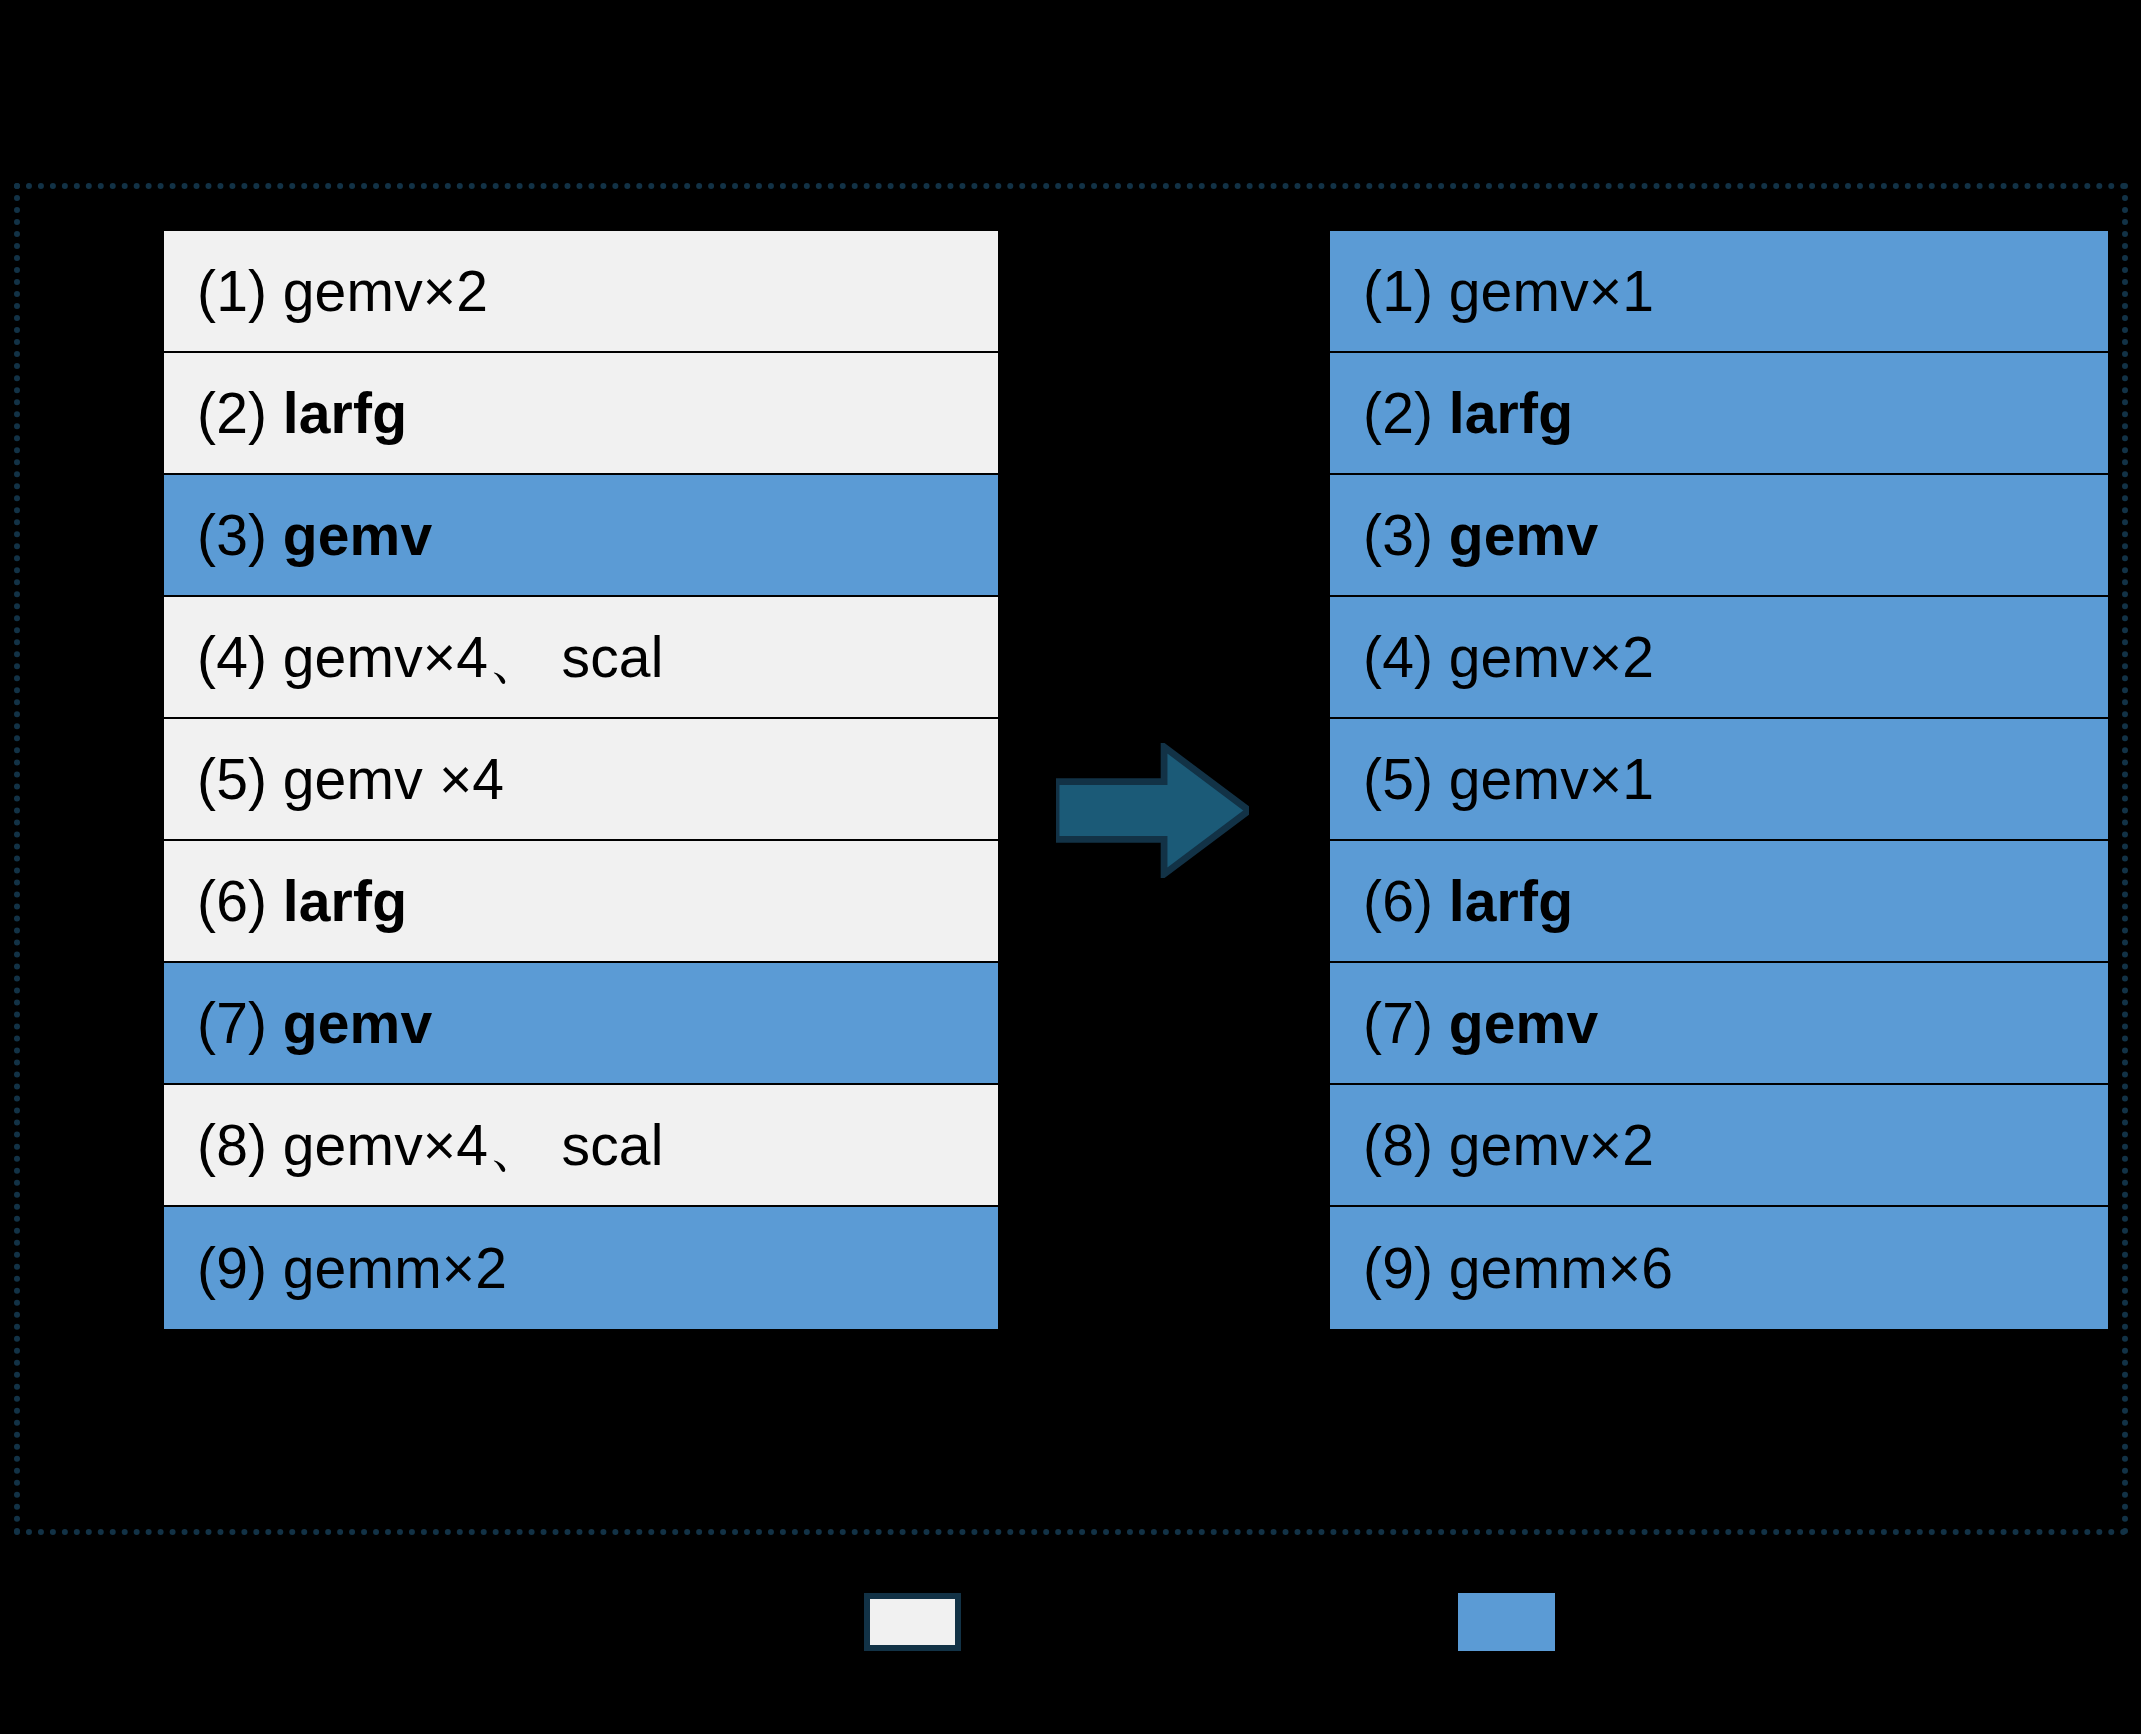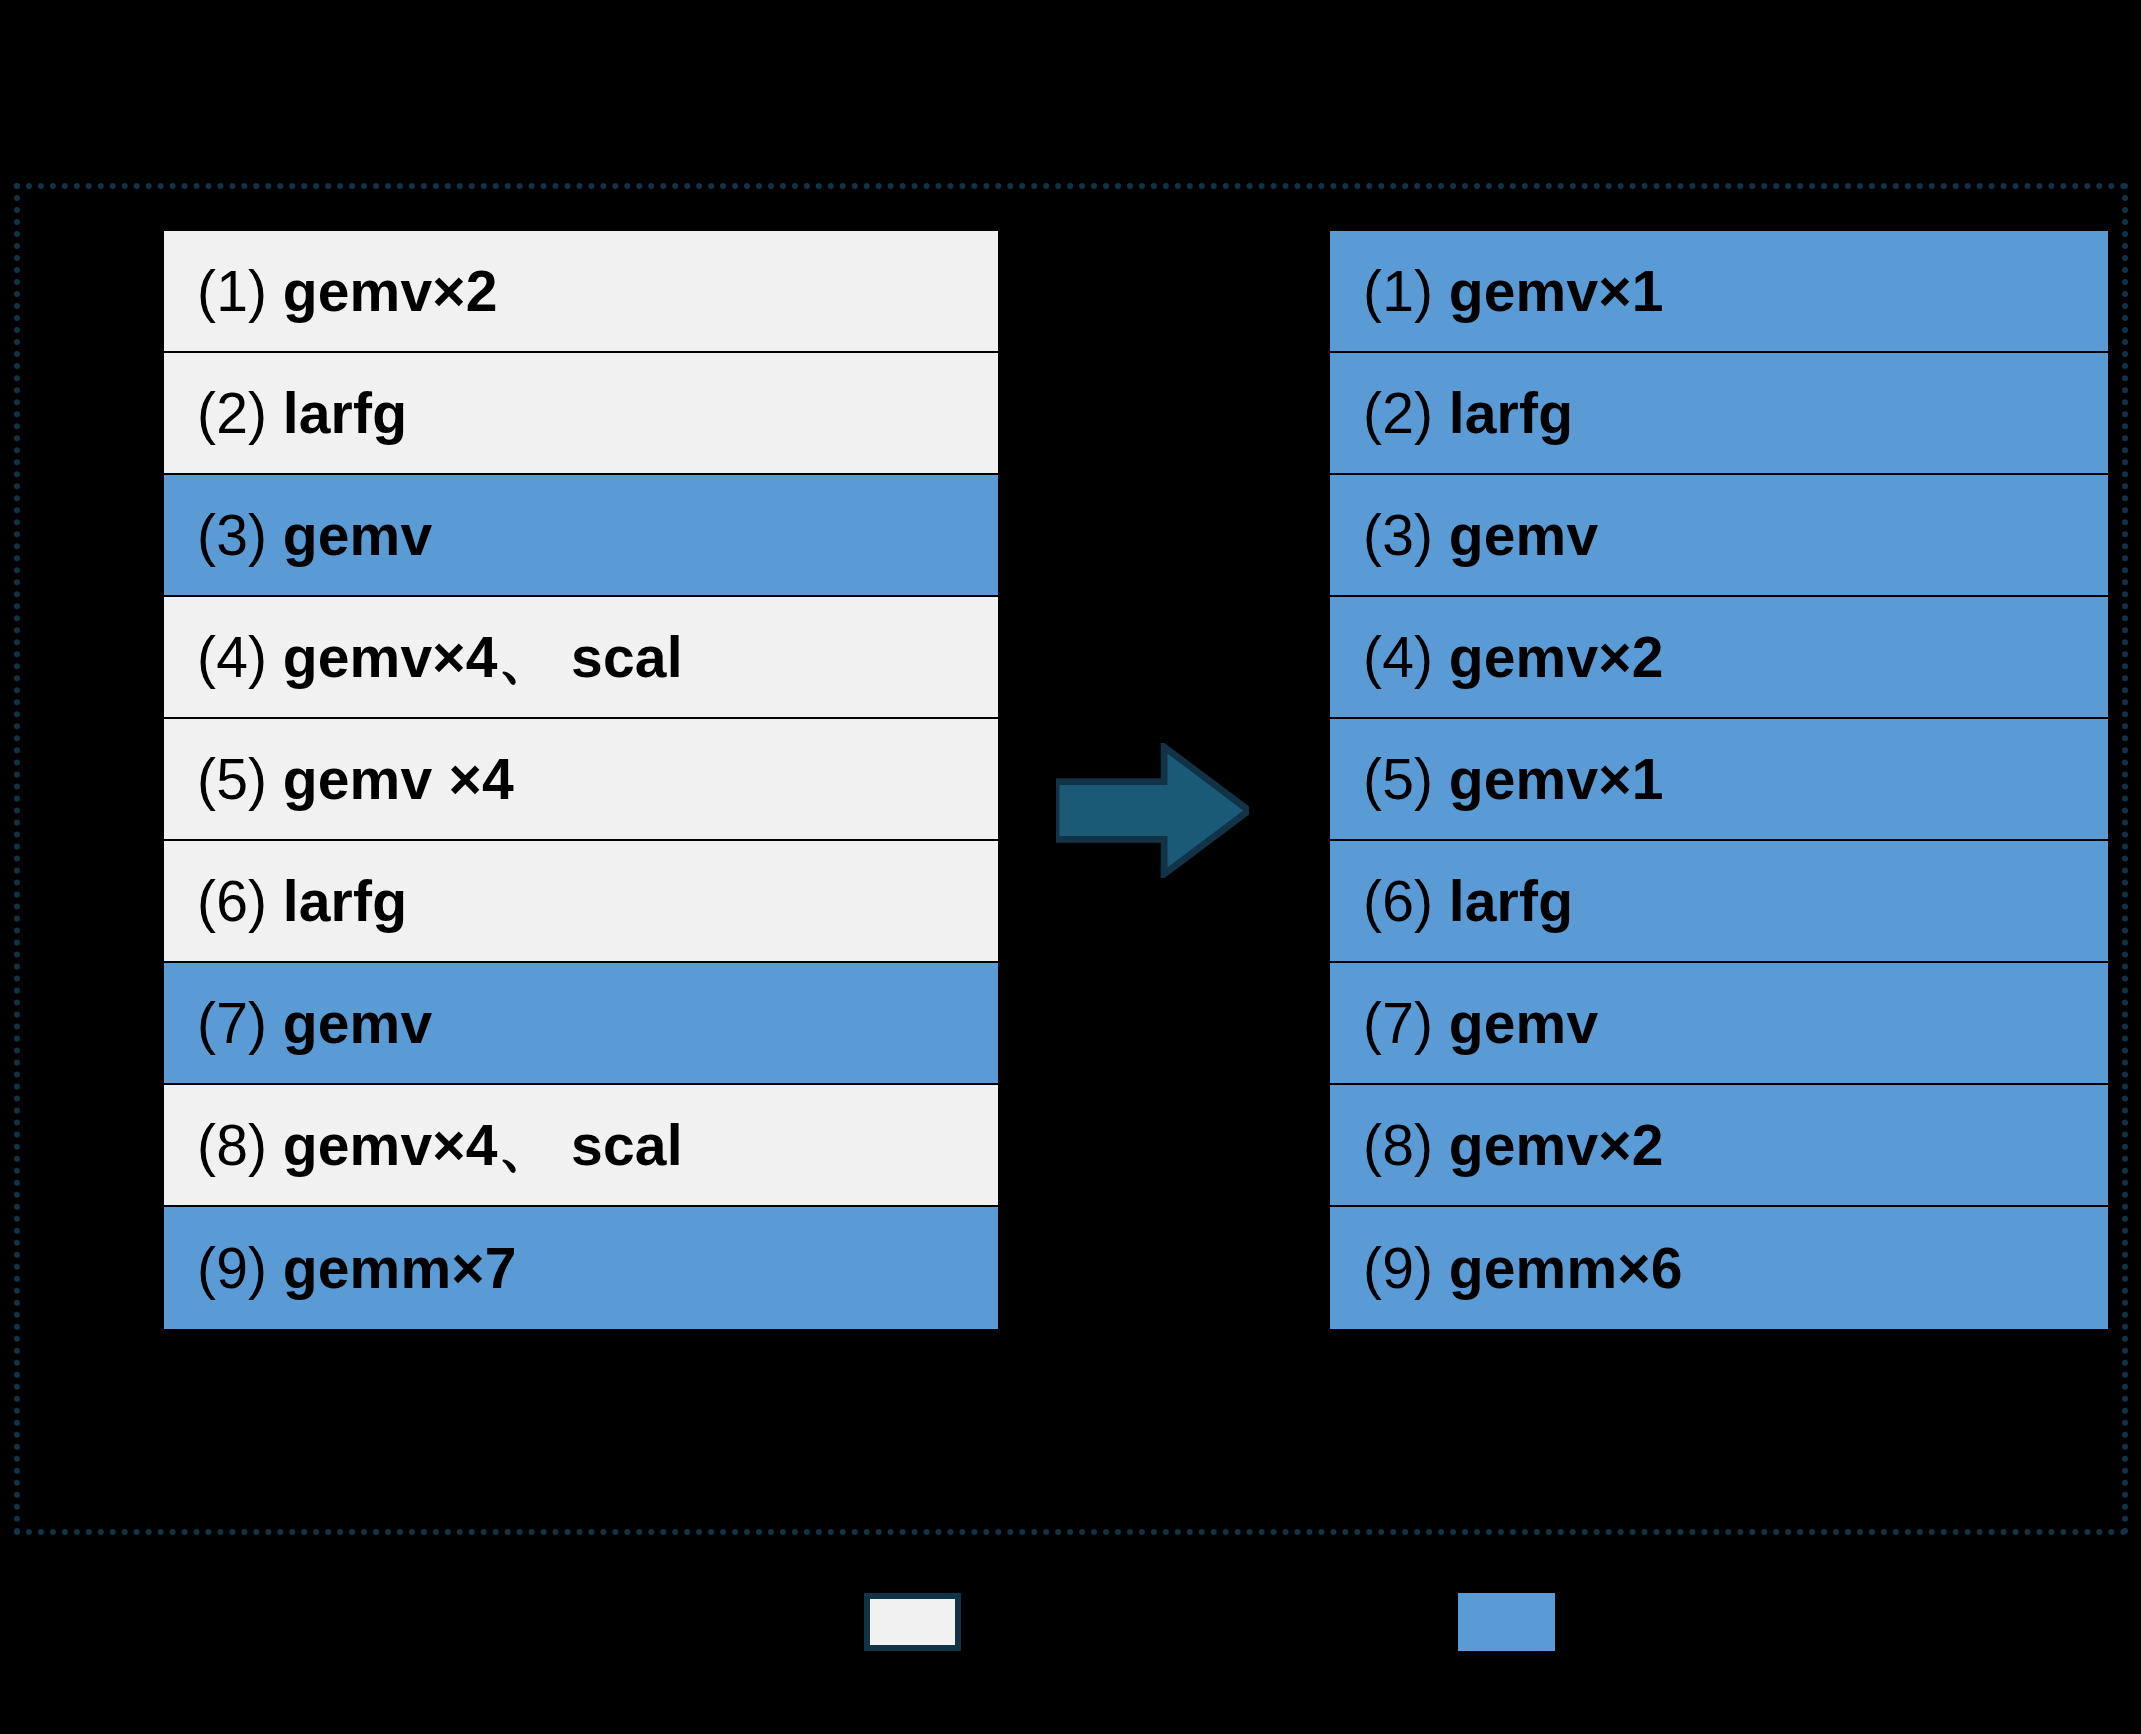--- a/index.html
+++ b/index.html
@@ -48,21 +48,21 @@
     line-height: 1;
     color: #000000;
     letter-spacing: 0.2px;
     white-space: nowrap;
   }
   .op-row:last-child { border-bottom: none; }
   .op-row.plain { background: #f1f1f1; }
   .op-row.hl    { background: #5b9bd5; }
   .op-row .num  { font-weight: 400; }
   .op-row .txt  { font-weight: 700; }
-  .op-row.bold .txt { font-weight: 700; }
+  .op-row.bold .txt { font-weight: 400; }
 
   
   #arrow-shape {
     position: absolute;
     left: 1056px;
     top: 743px;
     width: 193px;
     height: 135px;
   }
 
@@ -121,21 +121,21 @@
     <span class="txt">gemv</span>
   </div>
   <div class="op-row plain bold">
     <span class="num">(8)</span>
     <span style="width:15.4px"></span>
     <span class="txt">gemv×4、 scal</span>
   </div>
   <div class="op-row hl bold">
     <span class="num">(9)</span>
     <span style="width:15.4px"></span>
-    <span class="txt">gemm×7</span>
+    <span class="txt">gemm×2</span>
   </div>
 </div>
 
 <div class="op-table" id="right-table">
   <div class="op-row hl bold">
     <span class="num">(1)</span>
     <span style="width:15.4px"></span>
     <span class="txt">gemv×1</span>
   </div>
   <div class="op-row hl">

